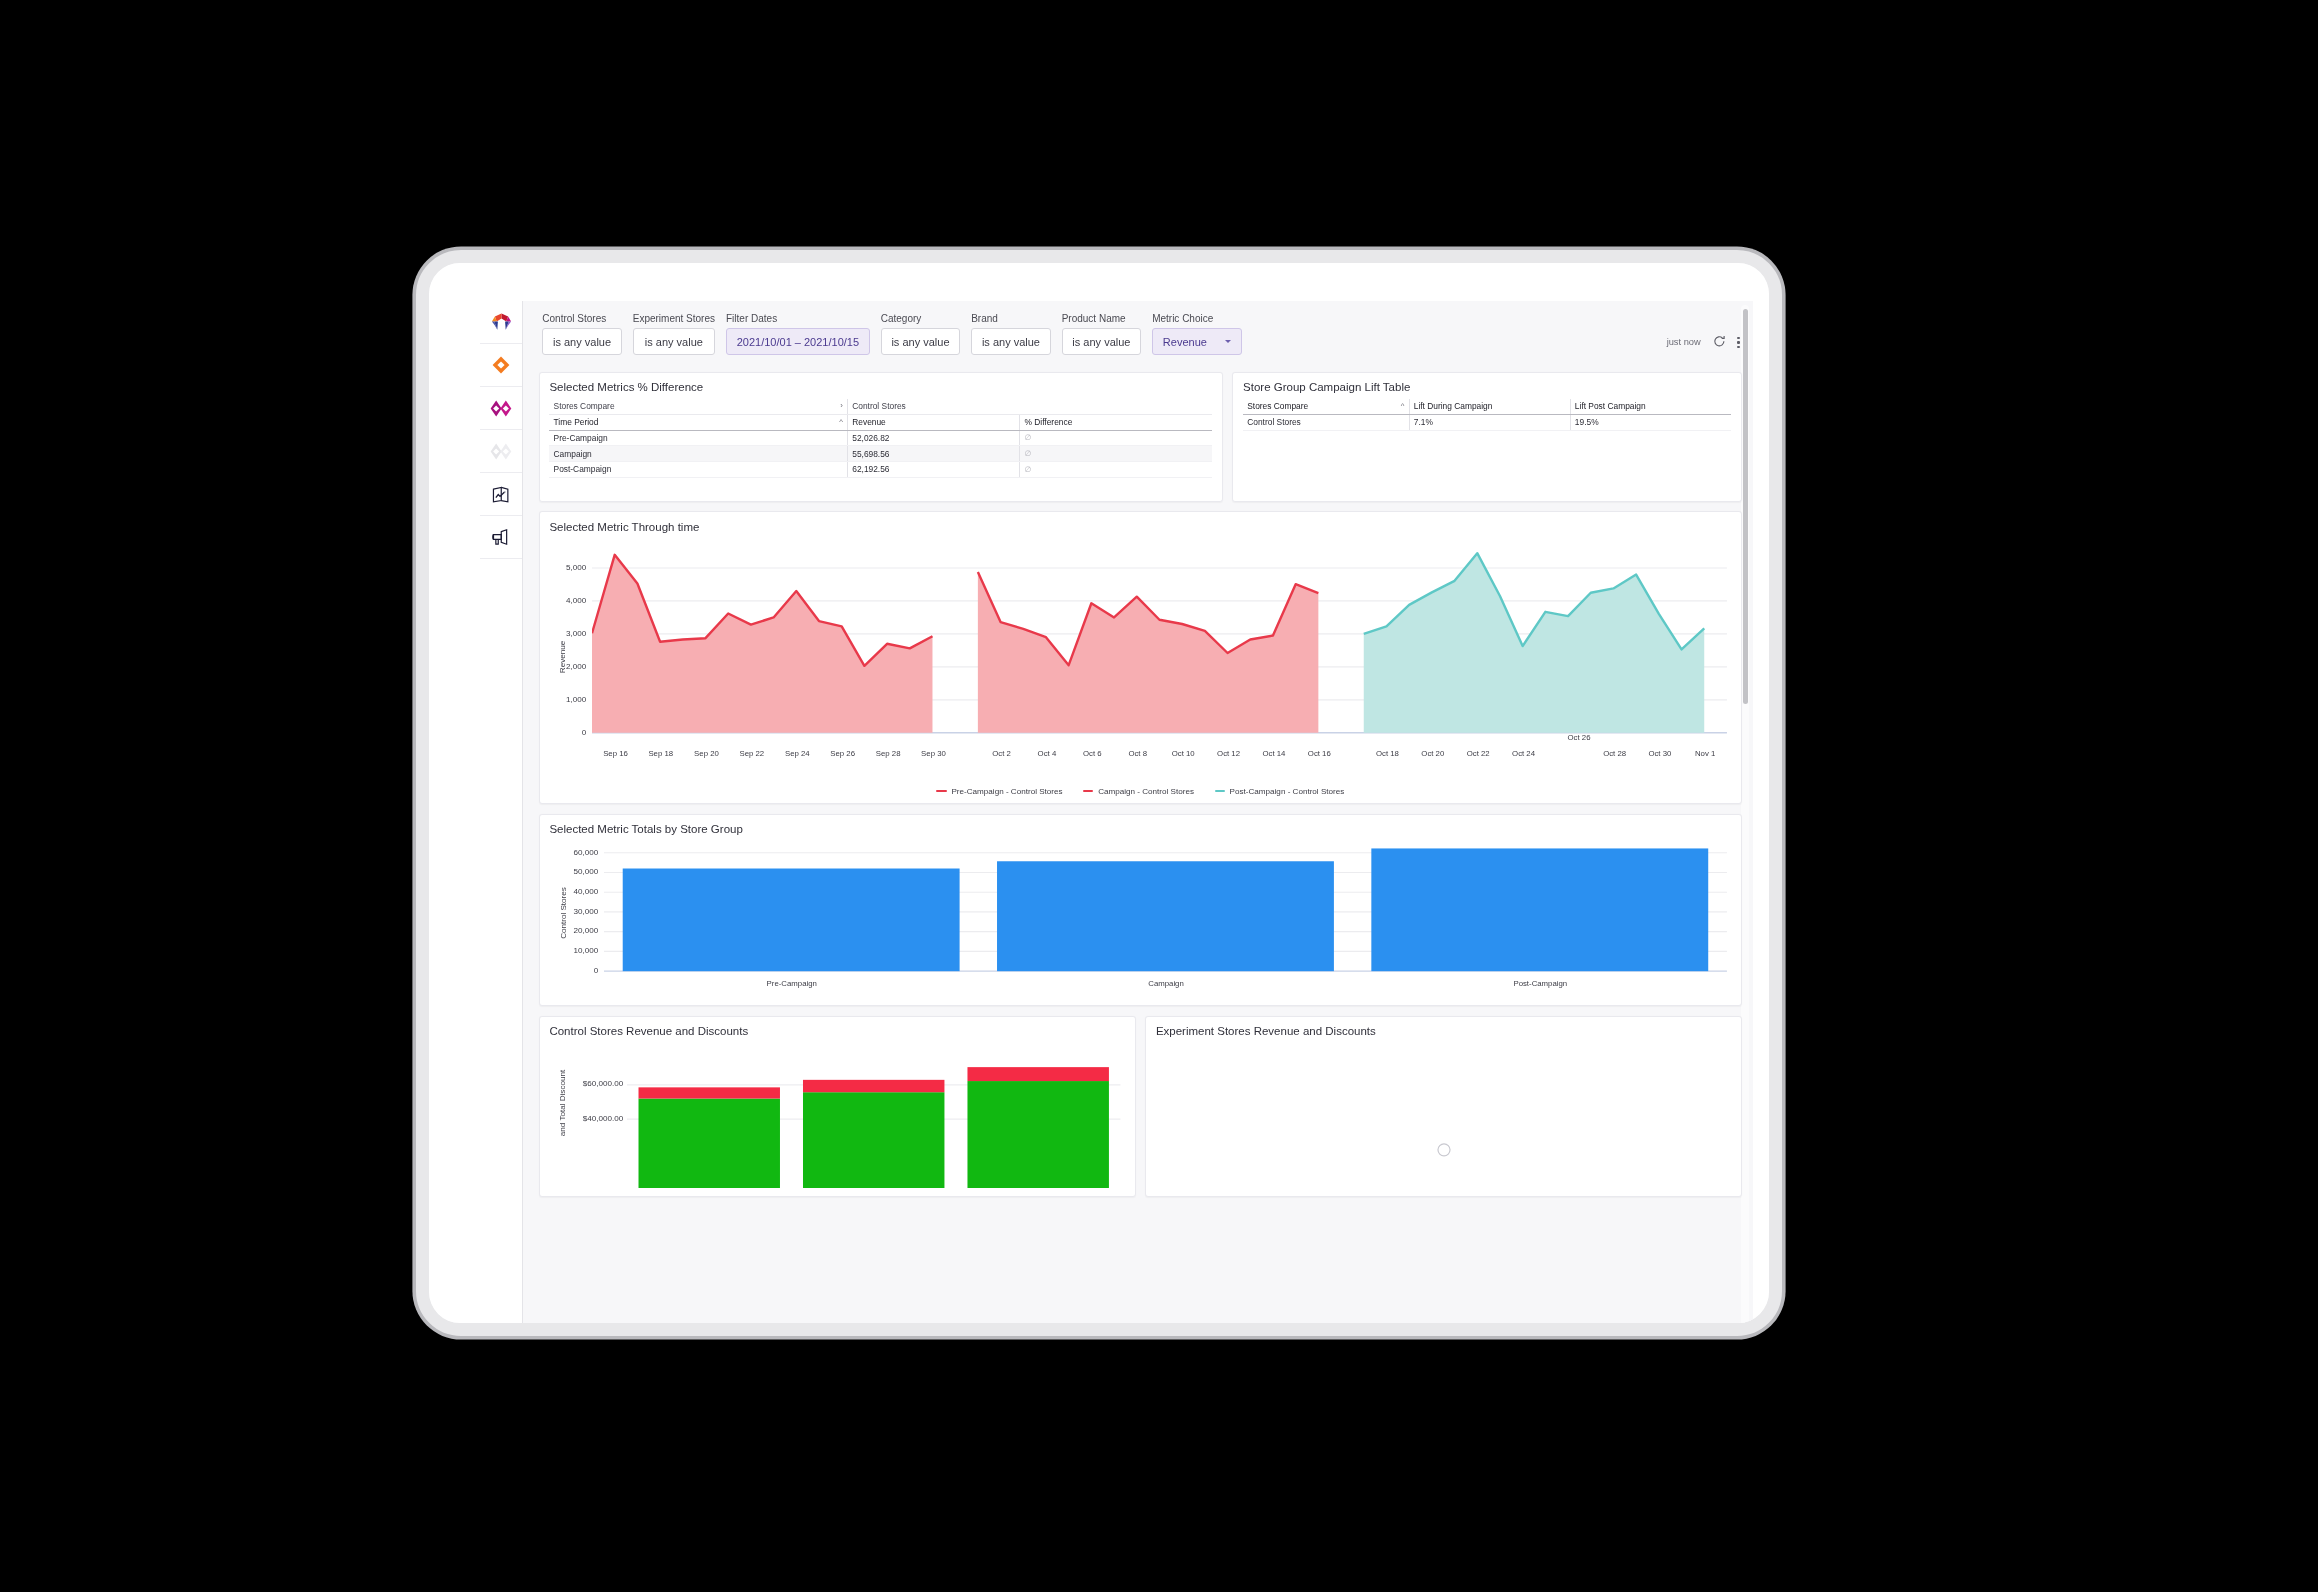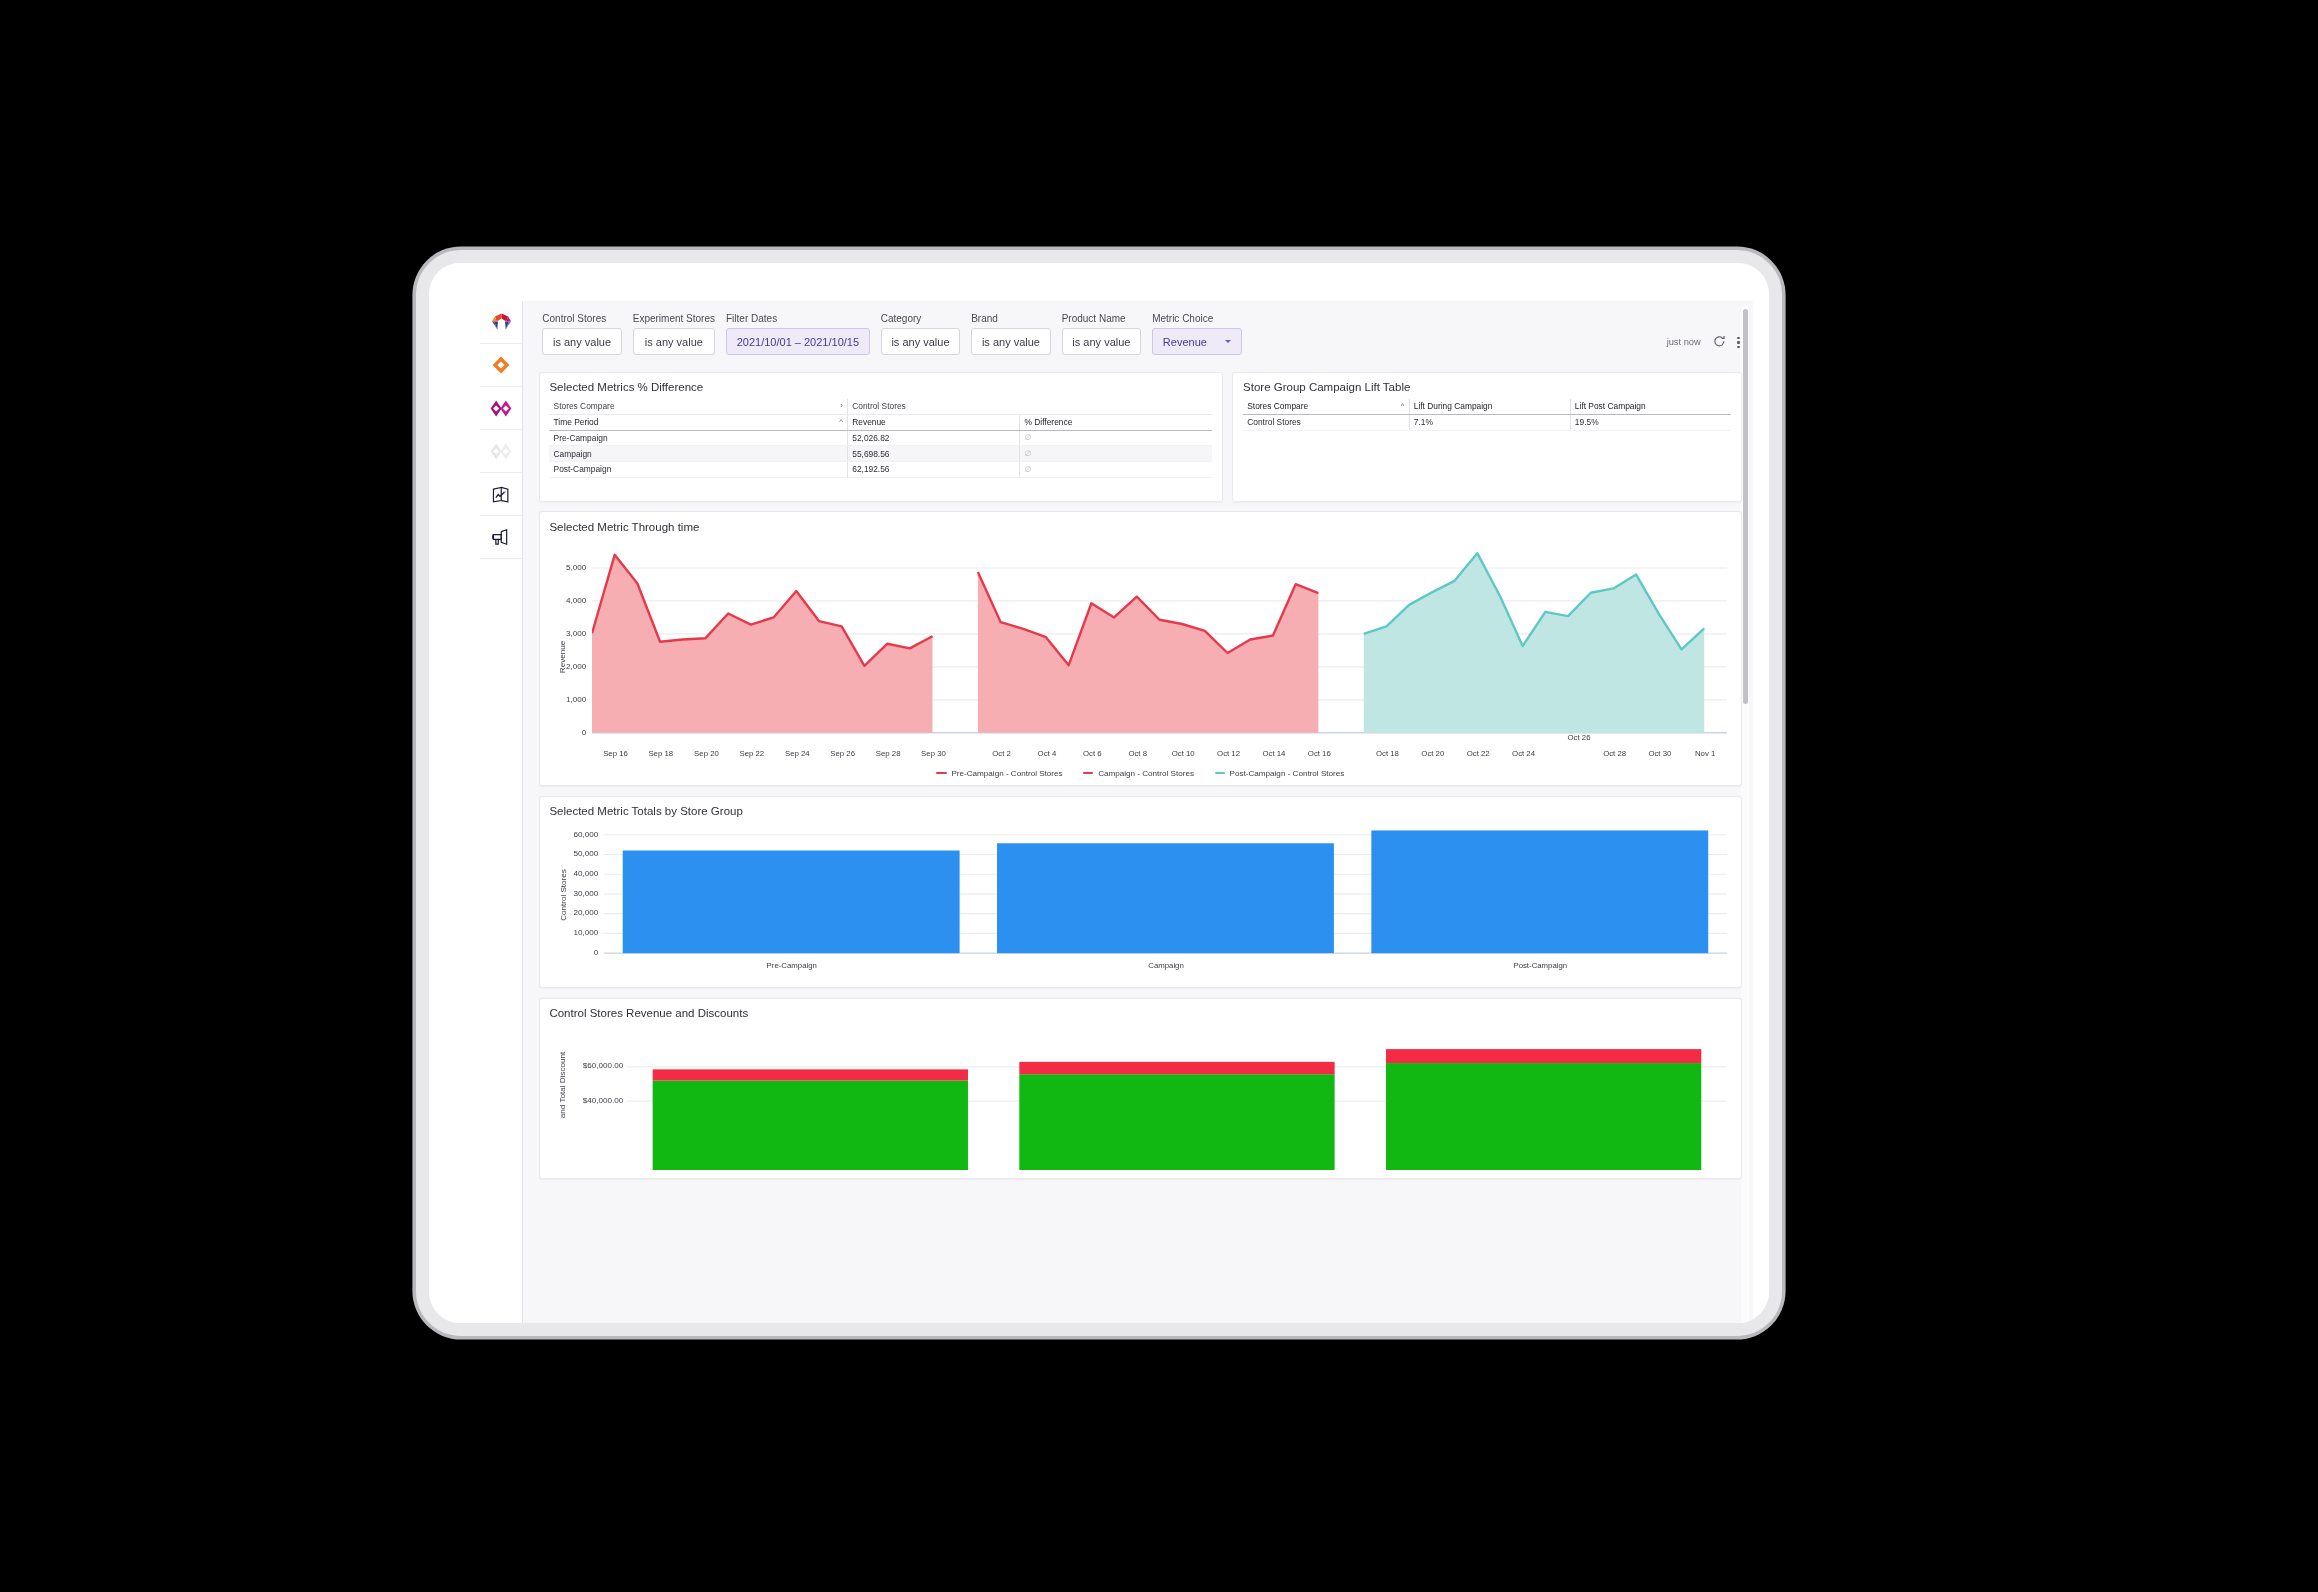--- a/index.html
+++ b/index.html
@@ -179,21 +179,21 @@
   .ylab {
     position: absolute; left: 1.2px; top: 50%;
     transform: translateY(-50%) rotate(-90deg);
     transform-origin: center;
     font-size: 8.1px; color: #3c3c45; white-space: nowrap;
   }
   .ytick { position: absolute; font-size: 8.1px; color: #3c3c45; text-align: right; white-space: nowrap; }
   .xtick { position: absolute; font-size: 7.8px; color: #3c3c45; text-align: center; white-space: nowrap; }
   .legend {
     display: flex; justify-content: center; gap: 20.5px;
-    margin-top: 0; font-size: 8.1px; color: #3c3c45;
+    margin-top: 18px; font-size: 8.1px; color: #3c3c45;
   }
   .legend .item { display: flex; align-items: center; gap: 4.8px; }
   .legend .swatch { width: 10.3px; height: 2.1px; border-radius: 1.2px; display: block; }
 </style>
 </head>
 <body>
 
 <div class="pip" style="left:430px; top:721px; width:6.6px; height:6.6px;"></div>
 <div class="pip" style="left:426px; top:777px; width:11px; height:11px;"></div>
 <div class="pip" style="left:429px; top:811px; width:7.8px; height:7.8px;"></div>
@@ -529,20 +529,28 @@
                     <line x1="0" y1="69.23076923076923" x2="900" y2="69.23076923076923" stroke="#ededf0" stroke-width="1.2" vector-effect="non-scaling-stroke"></line>
                     <rect x="21" y="91.92366615384614" width="258" height="148.07633384615386" fill="#11b811"></rect>
                     <rect x="21" y="73.42366615384614" width="258" height="18.5" fill="#f42b45"></rect>
                     <rect x="321" y="81.47332923076925" width="258" height="158.52667076923075" fill="#11b811"></rect>
                     <rect x="321" y="60.98102153846156" width="258" height="20.49230769230769" fill="#f42b45"></rect>
                     <rect x="621" y="62.99040615384615" width="258" height="177.00959384615385" fill="#11b811"></rect>
                     <rect x="621" y="39.936559999999986" width="258" height="23.053846153846166" fill="#f42b45"></rect>
                   </svg>
               </div>
             </div>
+            <div class="tile" style="flex:1; height:181px; position:relative;">
+              <div class="tile-title">Experiment Stores Revenue and Discounts</div>
+              <div style="position:absolute; left:50%; top:125px; transform:translateX(-50%);">
+                <svg width="15.7" height="15.7" viewBox="0 0 26 26" fill="none" stroke="#c9c9d0" stroke-width="2">
+                  <circle cx="13" cy="13" r="10"></circle>
+                </svg>
+              </div>
+            </div>
           </div>
 
           <div style="height:24px;"></div>
         </div>
       </div>
     </div>
   </div>
 </div>
 
 

